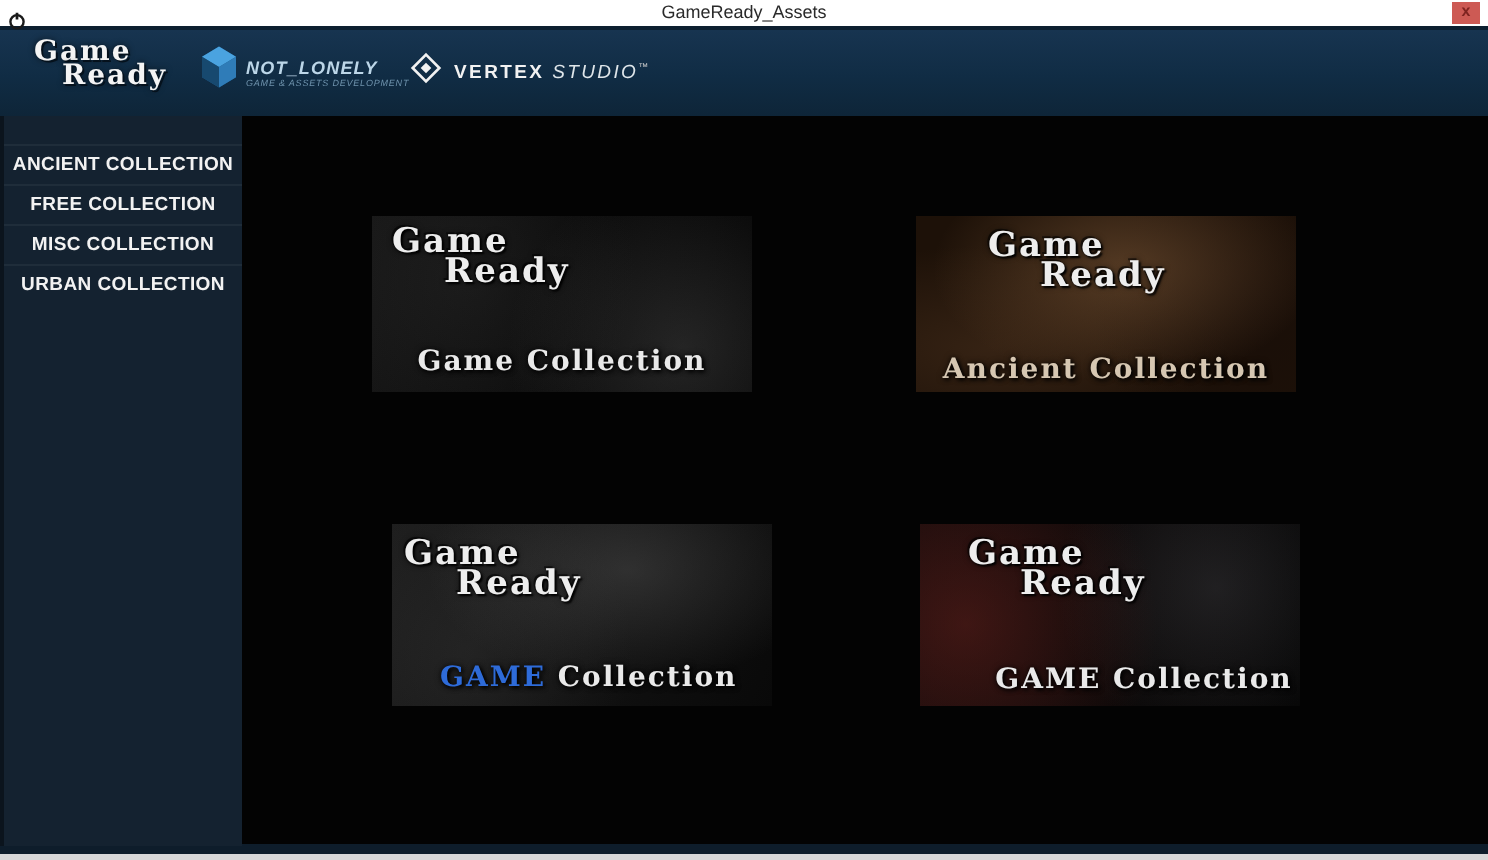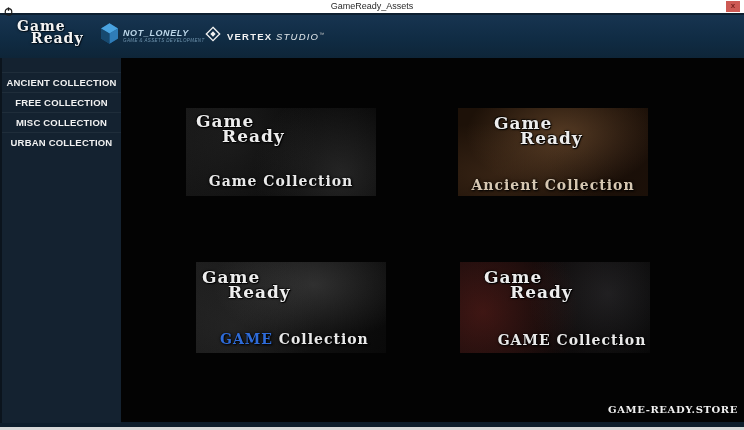--- a/index.html
+++ b/index.html
@@ -160,18 +160,17 @@
     </div>
 
     <div class="thumb t-misc">
       <div class="logo">
         <span>Game</span>
         <span class="l2">Ready</span>
       </div>
       <div class="name"><span class="name-first">GAME</span><span> Collection</span></div>
     </div>
 
-    <div class="store-label">GAME-READY.STORE</div>
   </div>
 
   <div class="bottombar"></div>
   <div class="baseline"></div>
 </div>
 
 </body></html>

